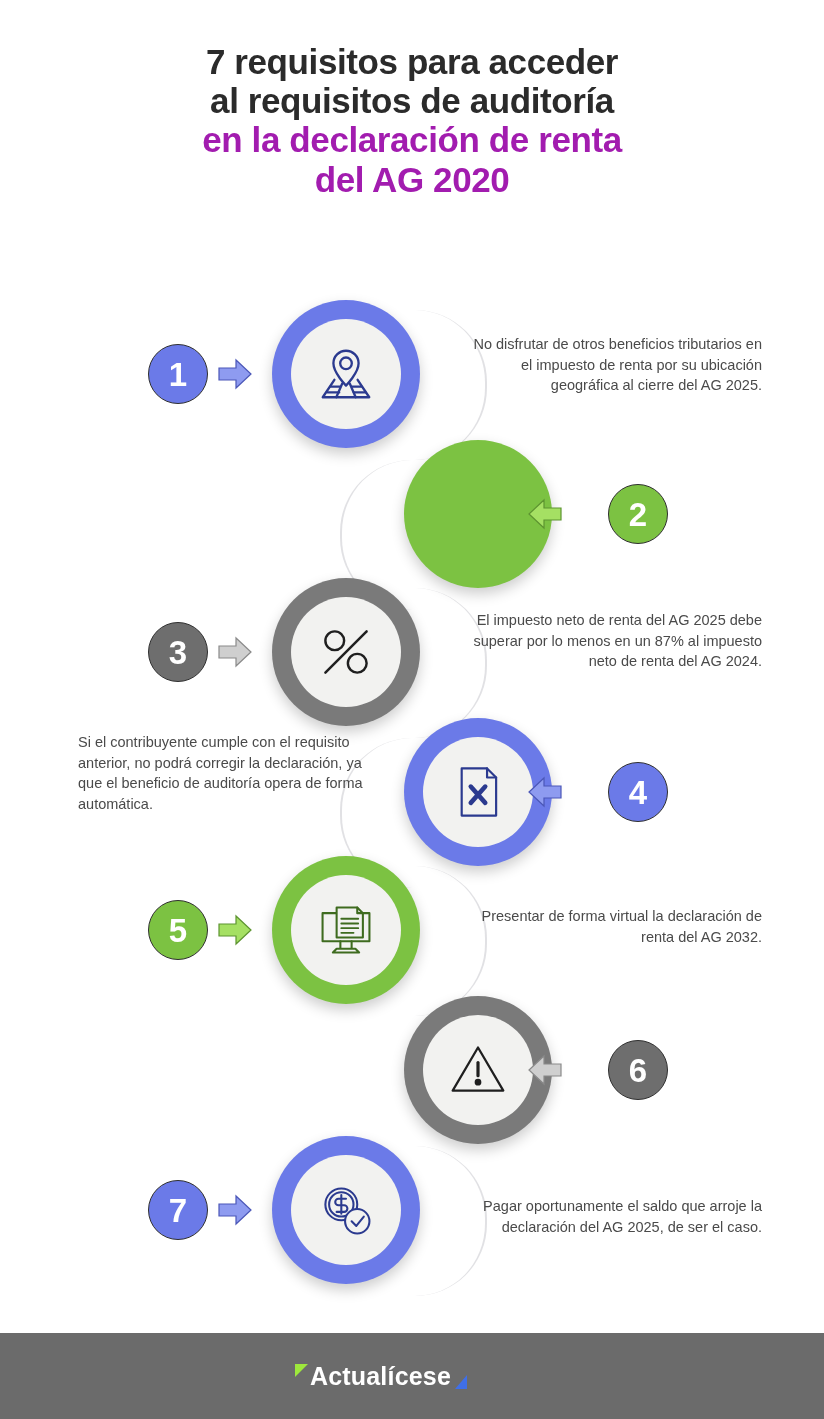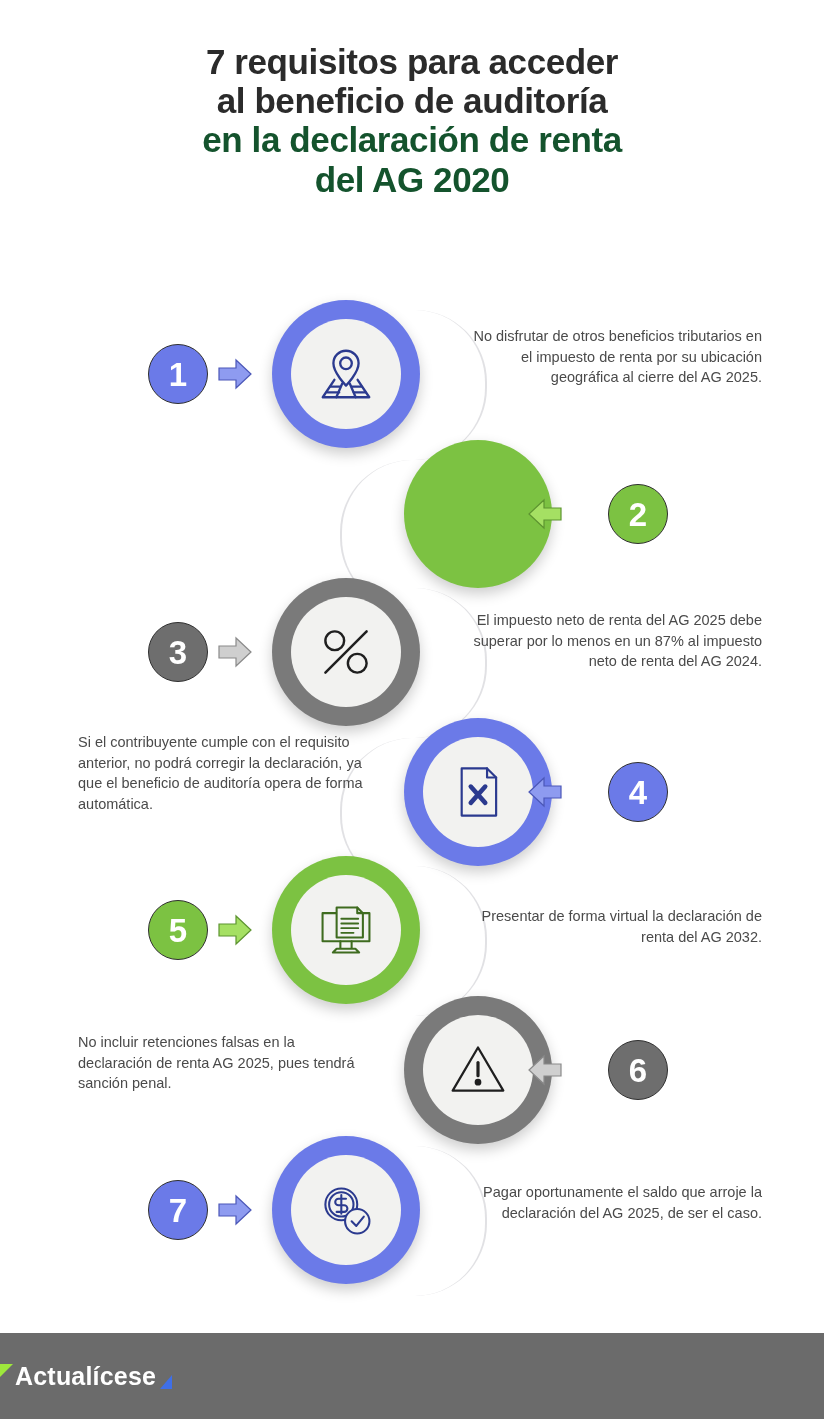--- a/index.html
+++ b/index.html
@@ -27,21 +27,21 @@
     line-height: 1.12;
   }
   .title-line {
     display: block;
     font-size: 35px;
     font-weight: bold;
     letter-spacing: -0.4px;
     font-family: "Liberation Sans", sans-serif;
   }
   .title-dark { color: #2b2b2b; }
-  .title-blue { color: #14532d; text-align: center; }
+  .title-blue { color: #a21caf; text-align: center; }
 
   
   .flow {
     position: absolute;
     top: 300px;
     left: 0;
     width: 824px;
     height: 1000px;
   }
 
@@ -156,21 +156,21 @@
   
   .footer {
     position: absolute;
     left: 0;
     bottom: 0;
     width: 824px;
     height: 86px;
     background: #6b6b6b;
     display: flex;
     align-items: center;
-    justify-content: flex-start;
+    justify-content: center;
   }
   .logo {
     display: flex;
     align-items: center;
     margin-right: 62px;
   }
   .logo-mark-green {
     width: 0; height: 0;
     border-left: 13px solid #9ee83c;
     border-bottom: 13px solid transparent;
@@ -189,21 +189,21 @@
     border-top: 14px solid transparent;
     margin-left: 4px;
     margin-top: 12px;
   }
 </style>
 </head>
 <body>
 
 <div class="title-block">
   <span class="title-line title-dark">7 requisitos para acceder</span>
-  <span class="title-line title-dark">al beneficio de auditoría</span>
+  <span class="title-line title-dark">al requisitos de auditoría</span>
   <span class="title-line title-blue">en la declaración de renta</span>
   <span class="title-line title-blue">del AG 2020</span>
 </div>
 
 <div class="flow">
 
   <div class="step" style="top:0px;">
     <div class="arc" style="left:415px; top:10px;"></div>
 
     <svg class="tail" style="left:370px; top:95px;" viewBox="0 0 44 120">
@@ -223,21 +223,21 @@
       </div>
     </div>
 
     <div class="badge badge-left c-blue">
       <span>1</span>
     </div>
     <svg class="arrow arrow-left-pos" viewBox="0 0 34 32">
       <path d="M1 10 H18 V2 L33 16 L18 30 V22 H1 Z" fill="#8e9bf0" stroke="#4b57b8" stroke-width="1.2"></path>
     </svg>
 
-    <div class="caption caption-right" style="top:26px;">No disfrutar de otros beneficios tributarios en el impuesto de renta por su ubicación geográfica al cierre del AG 2025.</div>
+    <div class="caption caption-right" style="top:34px;">No disfrutar de otros beneficios tributarios en el impuesto de renta por su ubicación geográfica al cierre del AG 2025.</div>
   </div>
 
   <div class="step" style="top:140px;">
     <div class="arc" style="left:340px; top:20px; transform:scaleX(-1);"></div>
 
     <svg class="tail" style="left:408px; top:95px;" viewBox="0 0 44 120">
       <path d="M40 6 C 14 40, 10 80, 4 118 L 26 118 C 32 80, 38 40, 44 12 Z" fill="#7cc242"></path>
     </svg>
 
     <div class="node" style="left:404px;">
@@ -355,21 +355,20 @@
       </div>
     </div>
 
     <div class="badge badge-right c-gray">
       <span>6</span>
     </div>
     <svg class="arrow" style="left:528px;" viewBox="0 0 34 32">
       <path d="M33 10 H16 V2 L1 16 L16 30 V22 H33 Z" fill="#cfcfcf" stroke="#8a8a8a" stroke-width="1.2"></path>
     </svg>
 
-    <div class="caption caption-left" style="top:36px; width:290px;">No incluir retenciones falsas en la declaración de renta AG 2025, pues tendrá sanción penal.</div>
   </div>
 
   <div class="step" style="top:836px;">
     <div class="arc" style="left:415px; top:10px;"></div>
 
     <div class="node">
       <div class="node-ring ring-blue"></div>
       <div class="node-inner">
         <svg width="60" height="60" viewBox="0 0 64 64" fill="none" stroke="#2b3a8f" stroke-width="2.2" stroke-linecap="round" stroke-linejoin="round">
           <circle cx="27" cy="26" r="17"></circle>
@@ -381,21 +380,21 @@
       </div>
     </div>
 
     <div class="badge badge-left c-blue">
       <span>7</span>
     </div>
     <svg class="arrow arrow-left-pos" viewBox="0 0 34 32">
       <path d="M1 10 H18 V2 L33 16 L18 30 V22 H1 Z" fill="#8e9bf0" stroke="#4b57b8" stroke-width="1.2"></path>
     </svg>
 
-    <div class="caption caption-right" style="top:46px;">Pagar oportunamente el saldo que arroje la declaración del AG 2025, de ser el caso.</div>
+    <div class="caption caption-right" style="top:60px;">Pagar oportunamente el saldo que arroje la declaración del AG 2025, de ser el caso.</div>
   </div>
 
 </div>
 
 <div class="footer">
   <div class="logo">
     <span class="logo-mark-green"></span>
     <span class="logo-text">Actualícese</span>
     <span class="logo-mark-blue"></span>
   </div>

